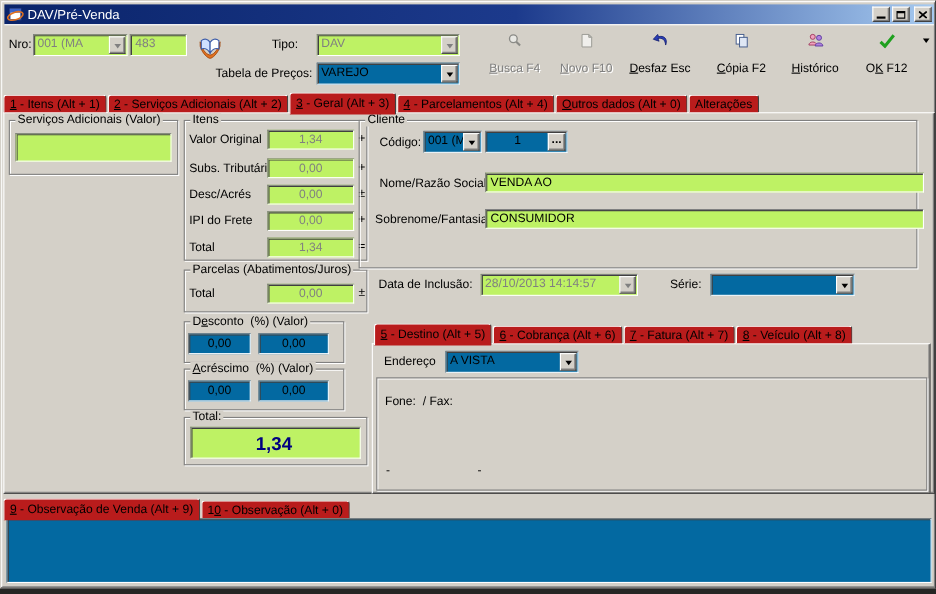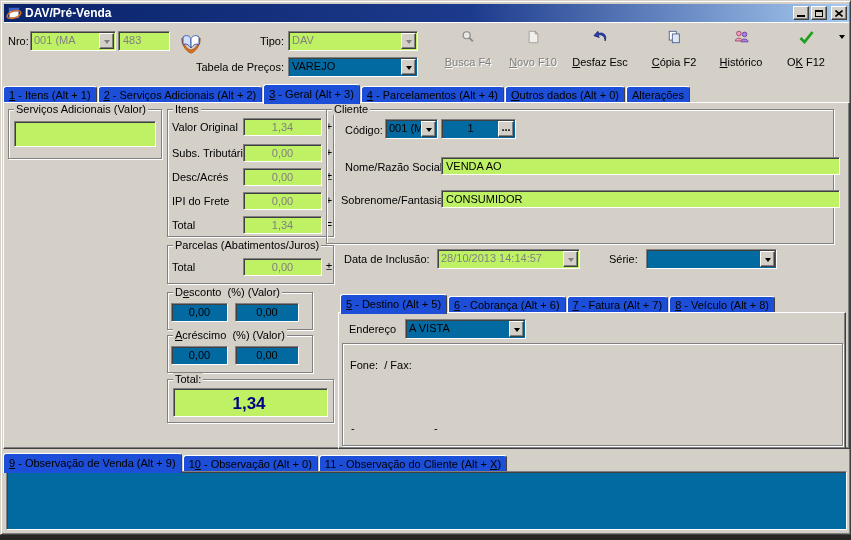--- a/index.html
+++ b/index.html
@@ -7,21 +7,21 @@
   .screen{position:relative;width:851px;height:540px;background:#262624;overflow:hidden}
   .win{position:absolute;left:0;top:0;width:851px;height:535px;background:#d4d0c8;box-sizing:border-box;
        border:1px solid;border-color:#d4d0c8 #404040 #404040 #d4d0c8;
        box-shadow:inset 1px 1px 0 #ffffff, inset -1px -1px 0 #808080}
   .abs{position:absolute}
   .lbl{position:absolute;white-space:pre;line-height:13px}
   
   .titlebar{position:absolute;left:3px;top:3px;width:845px;height:18px;
             background:linear-gradient(90deg,#0a246a 0%,#1c3a8c 55%,#a6caf0 100%);
             display:flex;align-items:center;padding:0 2px;box-sizing:border-box}
-  .title{color:#fff;font-weight:bold;font-size:12px;margin-left:3px;flex:1;white-space:pre}
+  .title{color:#fff;font-weight:normal;font-size:12px;margin-left:3px;flex:1;white-space:pre}
   .tbtn{width:16px;height:14px;background:#d4d0c8;border:1px solid;border-color:#fff #404040 #404040 #fff;
         box-shadow:inset -1px -1px 0 #808080;display:flex;align-items:flex-end;justify-content:center;margin-left:2px;box-sizing:border-box}
   
   .sunken{border:1px solid;border-color:#808080 #fff #fff #808080;box-shadow:inset 1px 1px 0 #404040;box-sizing:border-box}
   .gray{background:#bef264}
   .white{background:#0369a1}
   .fld{position:absolute;padding:2px 4px;white-space:pre;overflow:hidden;line-height:13px}
   .num{text-align:center}
   .dis{color:#808080}
   .combo{position:absolute;display:flex;box-sizing:border-box;border:1px solid;border-color:#808080 #fff #fff #808080;
@@ -32,21 +32,21 @@
              margin:1px 1px 1px 0;box-sizing:border-box}
   .tri{width:0;height:0;border:3px solid transparent;border-top:4px solid #000;margin-top:4px}
   .tri-dis{border-top-color:#808080}
   .groupbox{position:absolute;border:1px solid #808080;box-shadow:1px 1px 0 #ffffff, inset 1px 1px 0 #ffffff;box-sizing:border-box}
   .legend{position:absolute;top:-7px;left:5px;background:#d4d0c8;padding:0 2px;white-space:pre;line-height:12px}
   .panel-raised{position:absolute;background:#d4d0c8;border:1px solid;border-color:#fff #404040 #404040 #fff;
                 box-shadow:inset -1px -1px 0 #808080;box-sizing:border-box}
   
   .tabs{position:absolute;display:flex;align-items:flex-end;z-index:5}
   .tab{position:relative;height:16px;box-sizing:border-box;padding:2px 5px 0;margin-right:1px;white-space:pre;
-       background:#1d4ed8;border:1px solid;border-color:#fff #404040 #404040 #fff;border-bottom:0;
+       background:#b91c1c;border:1px solid;border-color:#fff #404040 #404040 #fff;border-bottom:0;
        border-top-left-radius:3px;border-top-right-radius:3px;line-height:12px}
   .tab.active{height:20px;margin-bottom:-2px;padding-top:3px;z-index:6}
   .key{text-decoration:underline}
   .pre,.post{white-space:pre}
   
   .toolbtn{position:absolute;display:flex;flex-direction:column;align-items:center;justify-content:flex-start;
            gap:12px;height:38px;background:transparent;border:1px solid transparent}
   .toolbtn .cap{white-space:pre;line-height:12px}
   .toolbtn.dis .cap{color:#808080;text-shadow:1px 1px 0 #fff}
   .big-total{color:#000080;font-weight:bold;font-size:17px;line-height:25px}
@@ -85,21 +85,21 @@
       <span class="combo-btn">
             <span class="tri tri-dis"></span>
           </span>
     </div>
     <div class="fld sunken gray dis" style="left:114px;top:8px;width:52px;height:20px">483</div>
     <svg class="abs" style="left:174px;top:6px" width="26" height="26" viewBox="0 0 26 26">
       <path d="M4 9 C6 18,11 21,13 21 C15 21,20 18,22 9 L22 13 C20 20,15 24,13 24 C11 24,6 20,4 13 Z" fill="#e07020" stroke="#a04a10" stroke-width="0.8"></path>
       <path d="M5 8 C8 5.5,11 6.5,13 9.5 L13 19 C10 15,8 14.5,5 15.5 Z" fill="#cfe0ff" stroke="#3a5aa8"></path>
       <path d="M21 8 C18 5.5,15 6.5,13 9.5 L13 19 C16 15,18 14.5,21 15.5 Z" fill="#ffffff" stroke="#3a5aa8"></path>
     </svg>
-    <span class="lbl" style="left:230px;top:12px;width:50px;text-align:right">Tipo:</span>
+    <span class="lbl" style="left:230px;top:12px;width:50px;text-align:center">Tipo:</span>
     <div class="combo gray" style="left:284px;top:8px;width:130px;height:20px">
       <span class="combo-text dis">DAV</span>
       <span class="combo-btn">
             <span class="tri tri-dis"></span>
           </span>
     </div>
     <span class="lbl" style="left:170px;top:38px;width:110px;text-align:right">Tabela de Preços:</span>
     <div class="combo white" style="left:284px;top:34px;width:130px;height:20px">
       <span class="combo-text">VAREJO</span>
       <span class="combo-btn">
@@ -259,18 +259,17 @@
   </div>
   <div class="groupbox" style="left:341px;top:342px;width:501px;height:103px">
     <span class="lbl" style="left:7px;top:15px">Fone:  / Fax:</span>
     <span class="lbl" style="left:8px;top:78px">-</span>
     <span class="lbl" style="left:91px;top:78px">-</span>
   </div>
 
   <div class="tabs" style="left:2px;top:453px;height:17px">
     <div class="tab active"><span class="pre"></span><span class="key">9</span><span class="post"> - Observação de Venda (Alt + 9)</span></div>
     <div class="tab"><span class="pre">1</span><span class="key">0</span><span class="post"> - Observação (Alt + 0)</span></div>
-    <div class="tab"><span class="pre">11 - Observação do Cliente (Alt + </span><span class="key">X</span><span class="post">)</span></div>
   </div>
   <div class="fld sunken white" style="left:5px;top:470px;width:841px;height:59px"></div>
 
 </div>
 </div>
 
 </body></html>

